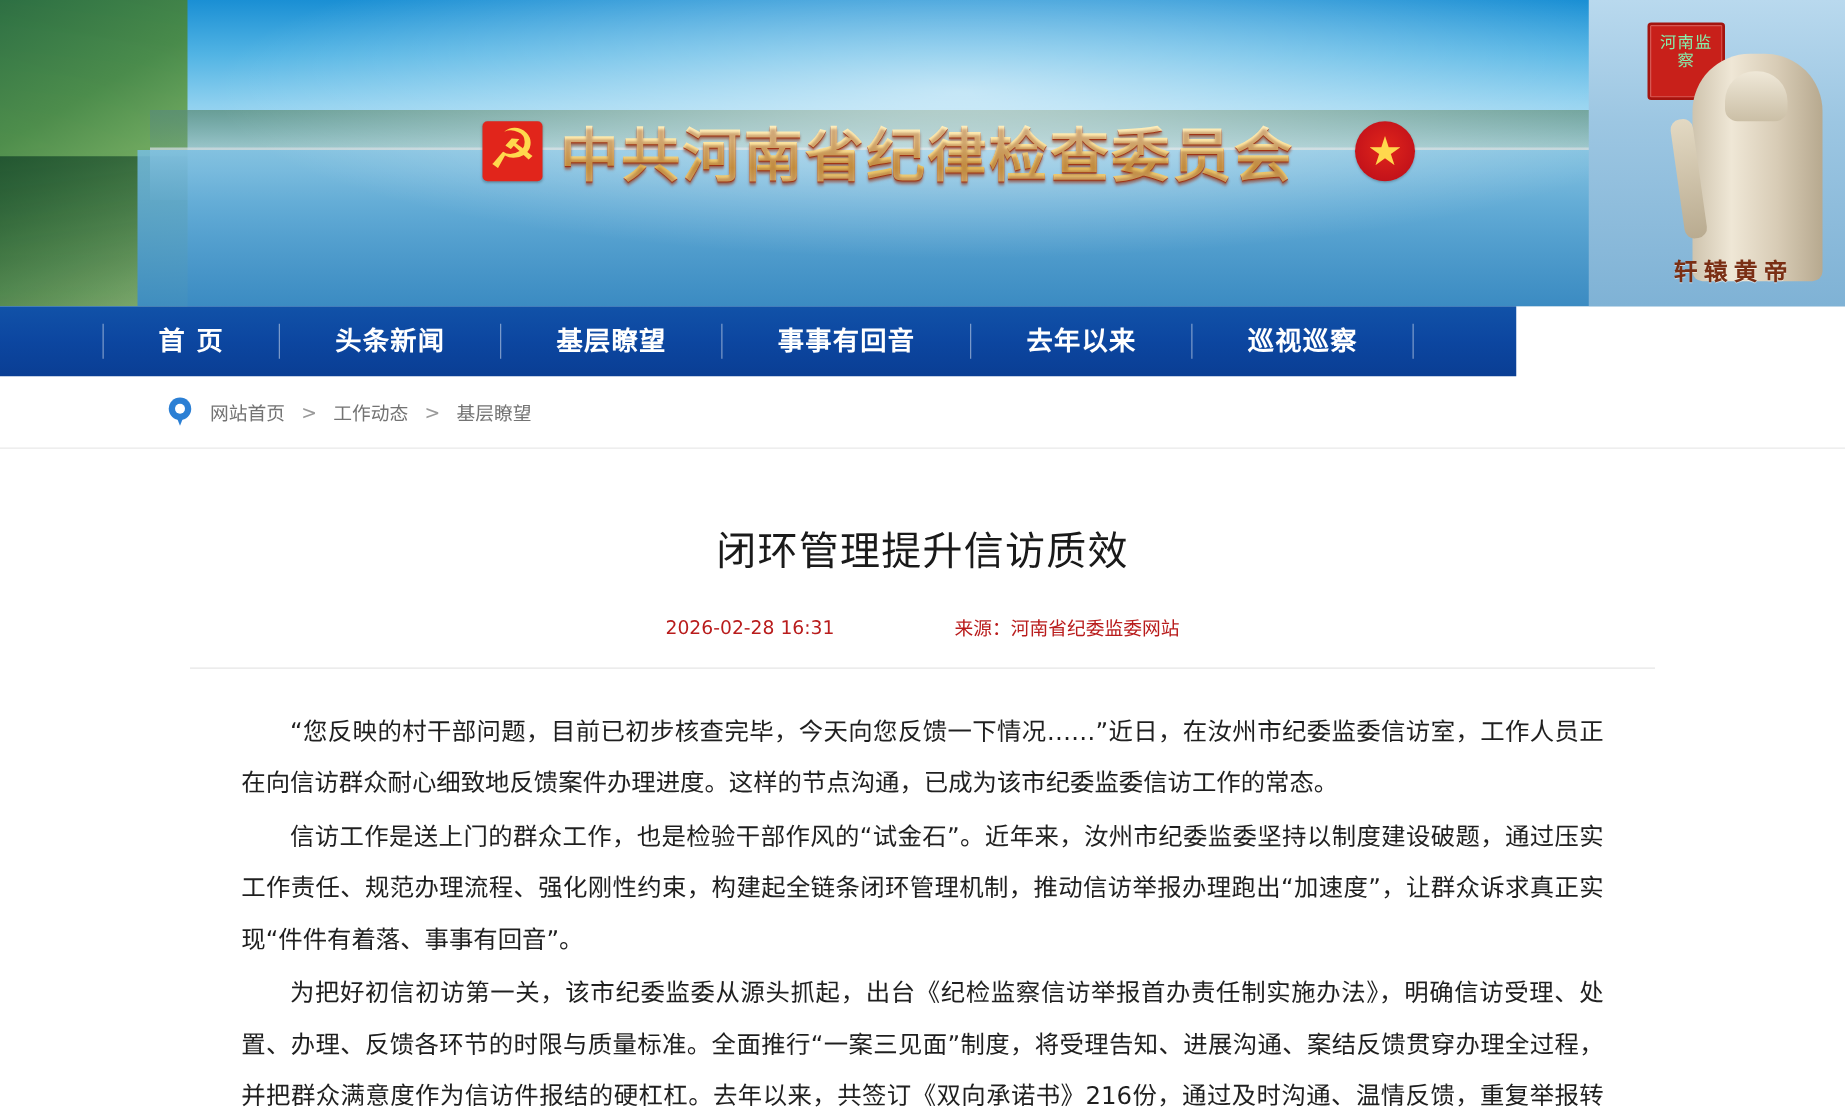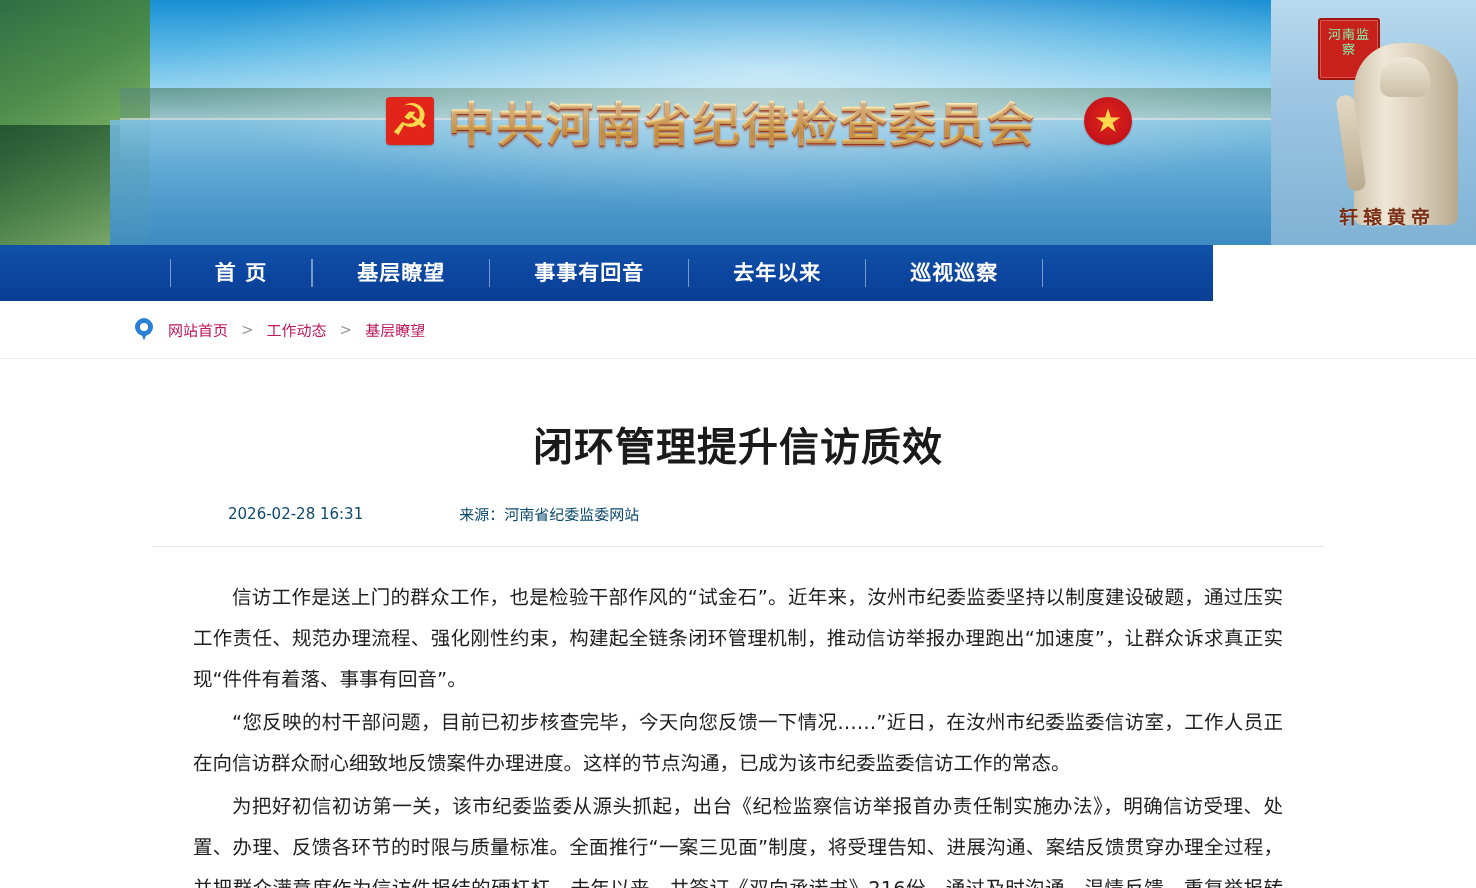--- a/index.html
+++ b/index.html
@@ -160,44 +160,44 @@
     content:""; position:absolute; left:1px; top:1px; width:18px; height:18px; border-radius:50%;
     background:#2b7fd4;
   }
   .pin-icon:after {
     content:""; position:absolute; left:6px; top:14px; width:8px; height:10px;
     background:#2b7fd4; clip-path: polygon(0 0, 100% 0, 50% 100%);
   }
   .pin-dot {
     position:absolute; left:6px; top:6px; width:8px; height:8px; border-radius:50%; background:#fff; z-index:2;
   }
-  .crumb a { color:#be185d; text-decoration:none; cursor:pointer; }
+  .crumb a { color:#737373; text-decoration:none; cursor:pointer; }
   .crumb .sep { color:#9a9a9a; padding: 0 5px; }
 
   
   .article {
     width: 1476px;
     padding: 56px 0 0 0;
   }
   .art-title {
     text-align: center;
-    font-size: 40px;
-    font-weight: 700;
+    font-size: 32px;
+    font-weight: 400;
     color: #1a1a1a;
     letter-spacing: 1px;
     font-family: "DejaVu Sans", "Liberation Sans", sans-serif;
   }
   .art-meta {
     margin: 30px auto 0;
     width: 1020px;
     display: flex;
     align-items: center;
-    justify-content: flex-start;
+    justify-content: center;
     gap: 96px;
-    color: #0c4a6e;
+    color: #b91c1c;
     font-size: 15px;
     font-family: "DejaVu Sans", "Liberation Sans", sans-serif;
   }
   .art-divider {
     width: 1172px; height: 1px; background: #e6e6e6;
     margin: 22px auto 0;
   }
   .art-body {
     width: 1090px;
     margin: 30px auto 0;
@@ -234,20 +234,21 @@
     <div class="statue"></div>
     <div class="statue-caption">轩辕黄帝</div>
   </div>
 </div>
 
 <div class="nav">
   <div class="nav-inner">
     <div class="nav-sep"></div>
     <div class="nav-item">首  页</div>
     <div class="nav-sep"></div>
+    <div class="nav-item">头条新闻</div>
     <div class="nav-sep"></div>
     <div class="nav-item">基层瞭望</div>
     <div class="nav-sep"></div>
     <div class="nav-item">事事有回音</div>
     <div class="nav-sep"></div>
     <div class="nav-item">去年以来</div>
     <div class="nav-sep"></div>
     <div class="nav-item">巡视巡察</div>
     <div class="nav-sep"></div>
   </div>
@@ -272,17 +273,17 @@
   <div class="art-meta">
     <span>2026-02-28 16:31</span>
     <span>
       <span>来源：</span><span>河南省纪委监委网站</span>
     </span>
   </div>
 
   <div class="art-divider"></div>
 
   <div class="art-body">
+    <p>“您反映的村干部问题，目前已初步核查完毕，今天向您反馈一下情况……”近日，在汝州市纪委监委信访室，工作人员正在向信访群众耐心细致地反馈案件办理进度。这样的节点沟通，已成为该市纪委监委信访工作的常态。</p>
     <p>信访工作是送上门的群众工作，也是检验干部作风的“试金石”。近年来，汝州市纪委监委坚持以制度建设破题，通过压实工作责任、规范办理流程、强化刚性约束，构建起全链条闭环管理机制，推动信访举报办理跑出“加速度”，让群众诉求真正实现“件件有着落、事事有回音”。</p>
-    <p>“您反映的村干部问题，目前已初步核查完毕，今天向您反馈一下情况……”近日，在汝州市纪委监委信访室，工作人员正在向信访群众耐心细致地反馈案件办理进度。这样的节点沟通，已成为该市纪委监委信访工作的常态。</p>
     <p>为把好初信初访第一关，该市纪委监委从源头抓起，出台《纪检监察信访举报首办责任制实施办法》，明确信访受理、处置、办理、反馈各环节的时限与质量标准。全面推行“一案三见面”制度，将受理告知、进展沟通、案结反馈贯穿办理全过程，并把群众满意度作为信访件报结的硬杠杠。去年以来，共签订《双向承诺书》216份，通过及时沟通、温情反馈，重复举报转化率明显下降，初信初访一次性办结率稳步提升。</p>
   </div>
 </div>
 
 </body></html>

